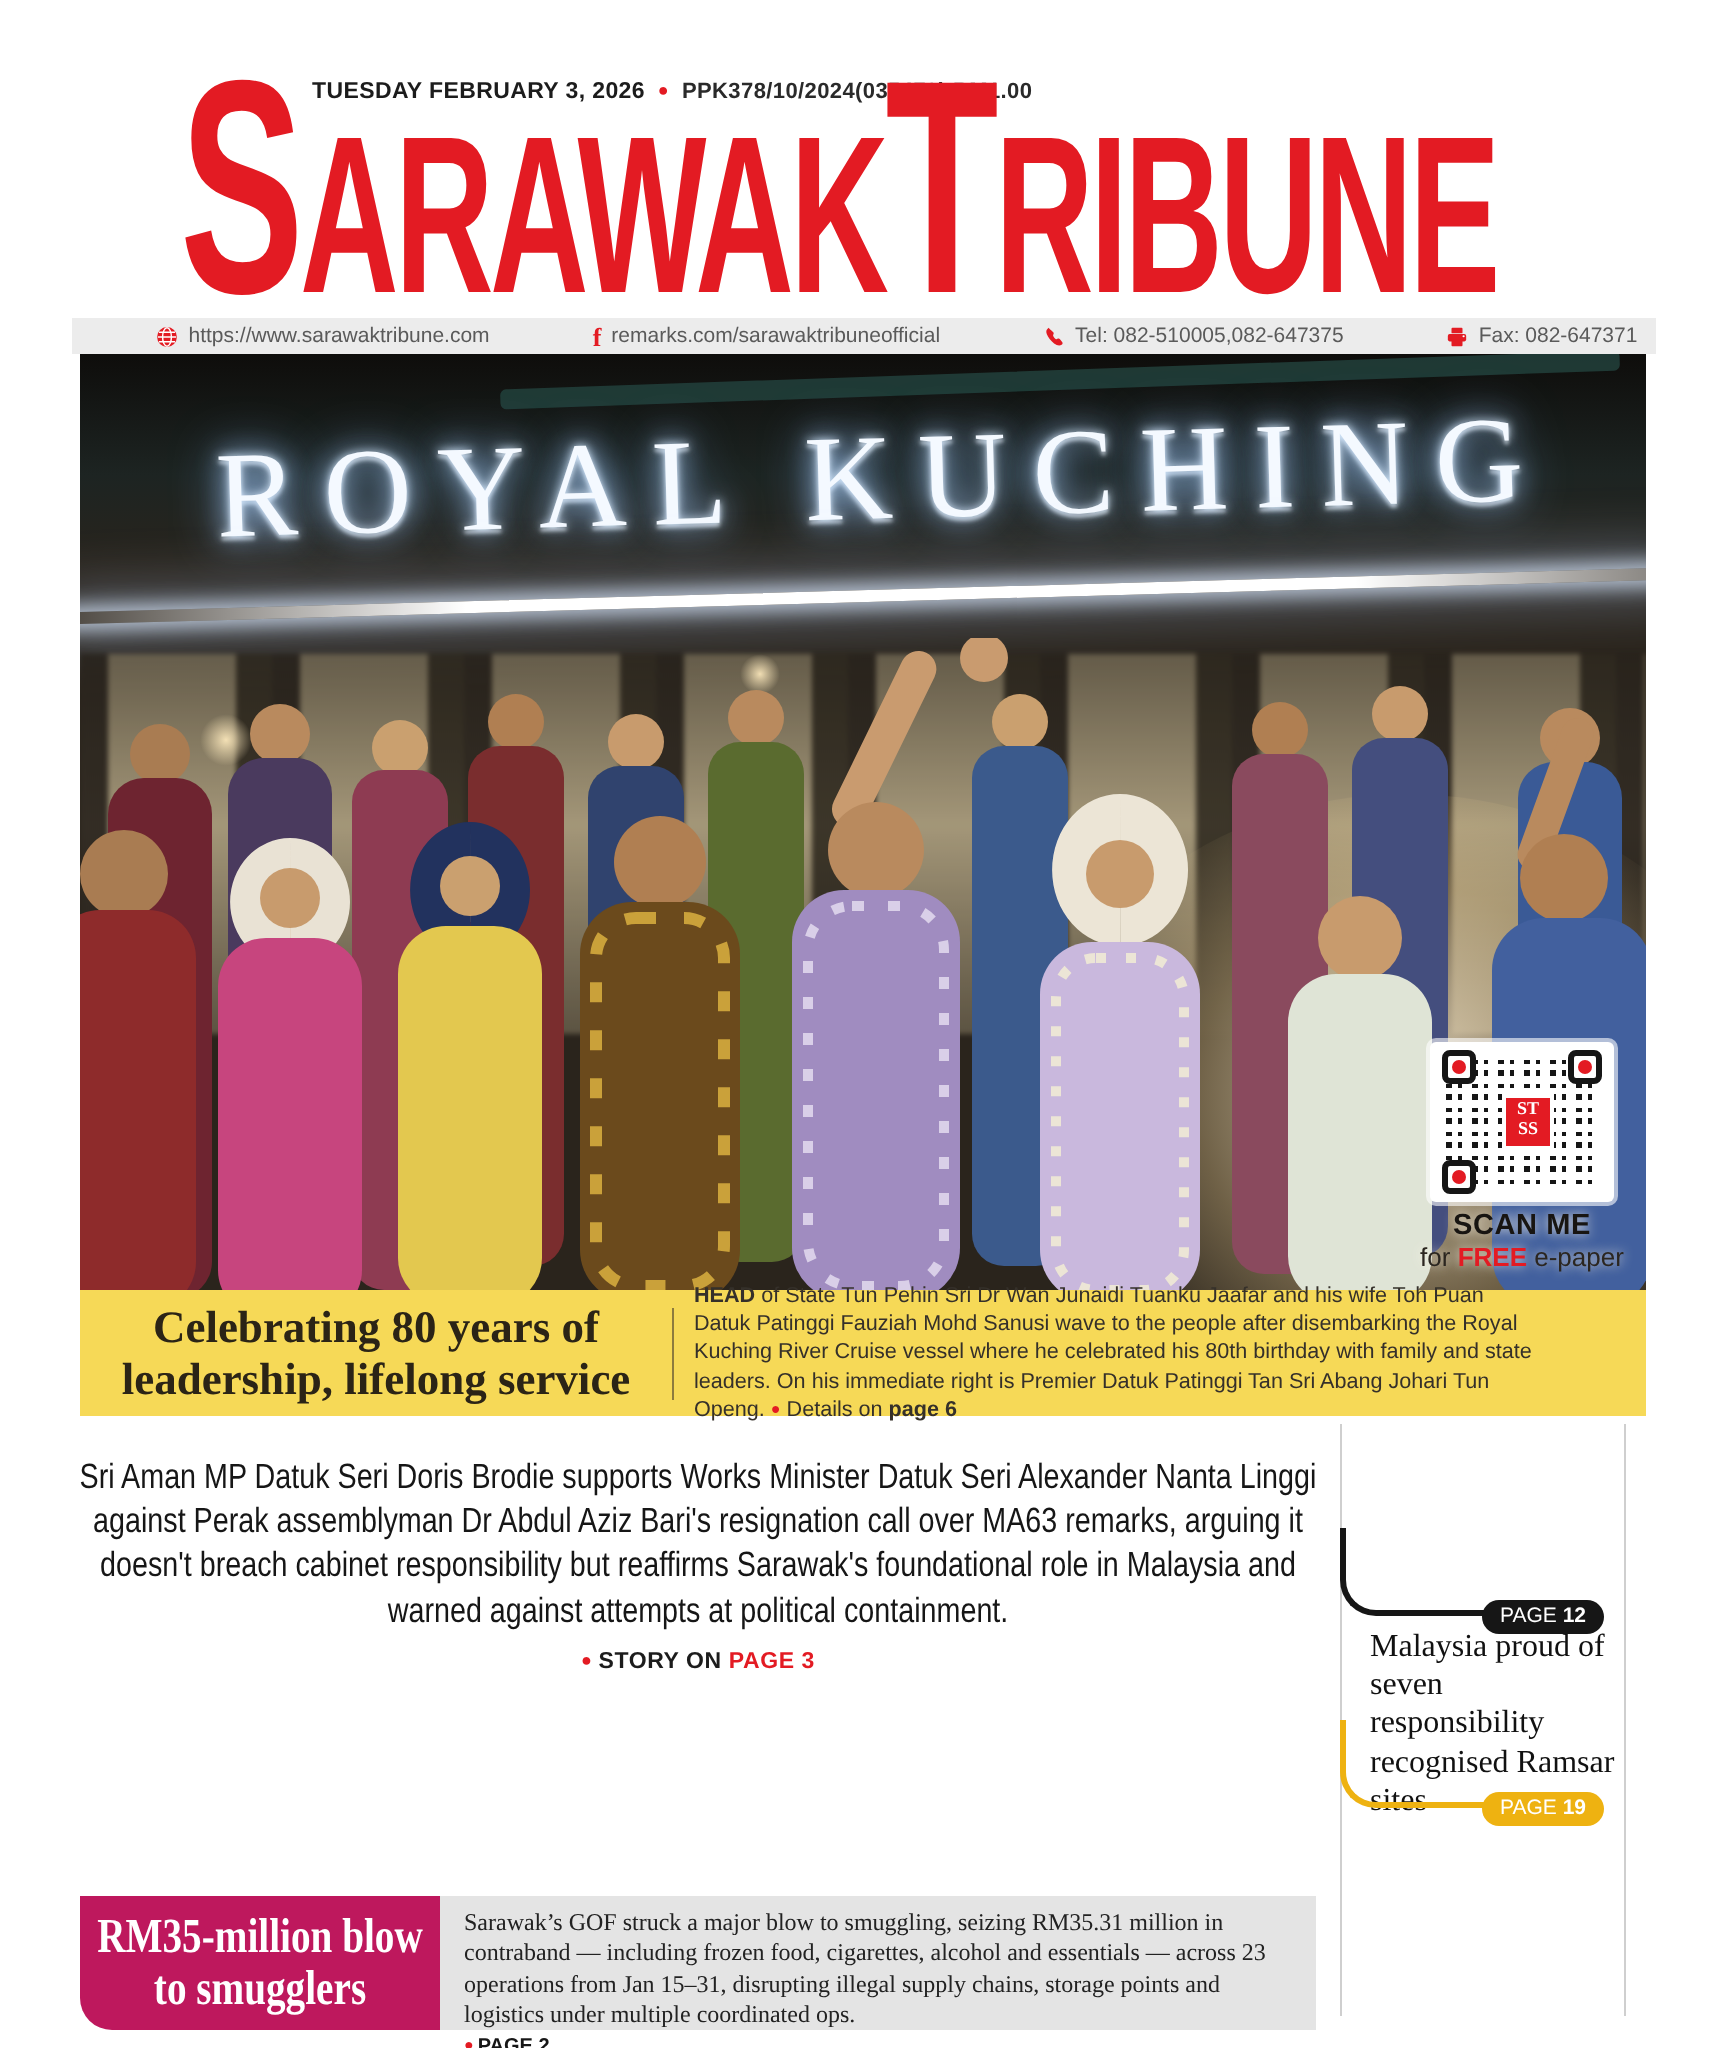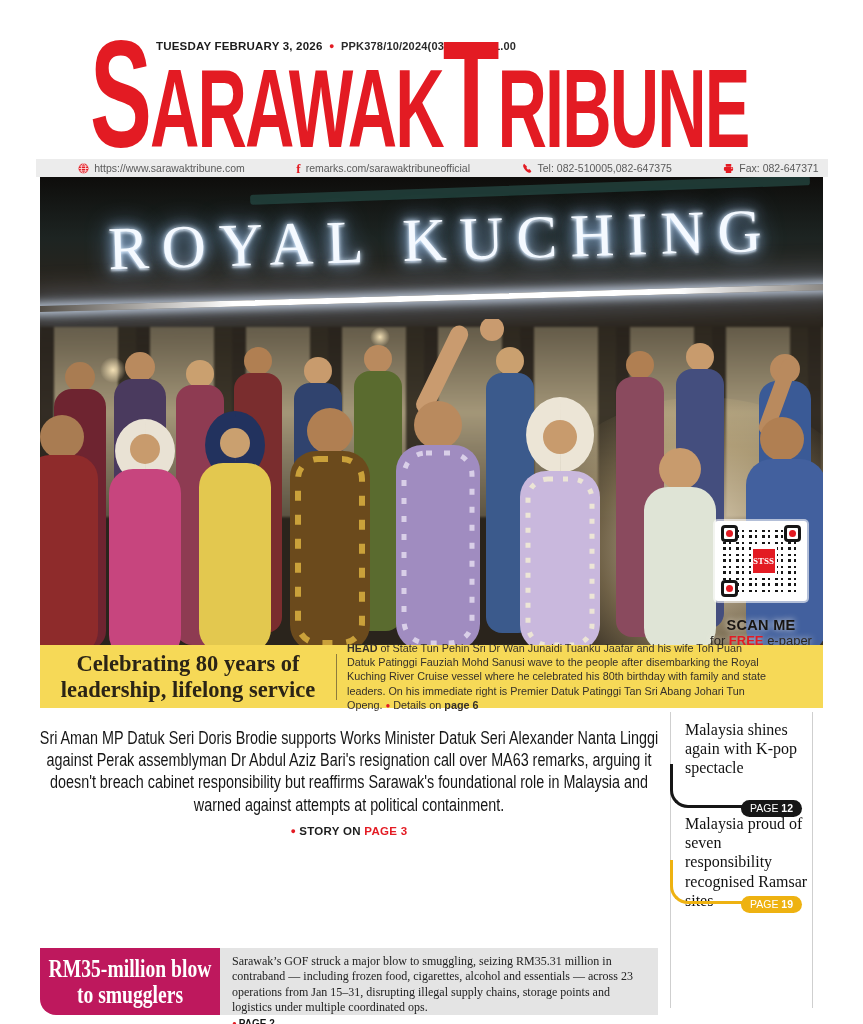--- a/index.html
+++ b/index.html
@@ -54,22 +54,22 @@
   .qrpanel{position:relative;margin:0 auto;width:92px;height:80px;background:#fff;border-radius:3px;
            box-shadow:0 0 0 2px rgba(255,255,255,.6);overflow:hidden;}
   .qrnoise{position:absolute;left:8px;top:6px;width:76px;height:68px;
            background-image:repeating-linear-gradient(0deg,#ffffff 0 3px,transparent 3px 5px,#ffffff 5px 9px,transparent 9px 12px),
                             repeating-linear-gradient(90deg,#161616 0 3px,transparent 3px 6px,#161616 6px 8px,transparent 8px 13px);}
   .finder{position:absolute;width:17px;height:17px;border:3px solid #161616;border-radius:4px;background:#fff;box-sizing:border-box;}
   .finder i{position:absolute;left:2px;top:2px;width:7px;height:7px;border-radius:50%;background:#e31b23;}
   .f1{left:6px;top:4px;} .f2{right:6px;top:4px;} .f3{left:6px;bottom:4px;}
   .qrlogo{position:absolute;left:36px;top:26px;width:22px;height:24px;background:#e31b23;border:2px solid #fff;
           color:#fff;font-family:"Liberation Serif",serif;font-size:9px;line-height:10px;font-weight:bold;
-          display:flex;flex-direction:row;align-items:center;justify-content:flex-start;}
-  .scanme{margin-top:16px;font-size:14.5px;font-weight:bold;color:#181512;letter-spacing:.3px;
+          display:flex;flex-direction:column;align-items:center;justify-content:flex-start;}
+  .scanme{margin-top:4px;font-size:14.5px;font-weight:bold;color:#181512;letter-spacing:.3px;
           text-shadow:0 0 6px rgba(255,250,235,.9);}
   .freeline{font-size:13px;color:#2b2620;text-shadow:0 0 6px rgba(255,250,235,.9);}
   .freeline .free{color:#e31b23;font-weight:bold;}
 
   
   .captionbar{position:absolute;top:645px;left:40px;width:783px;height:63px;background:#f6d957;
               display:flex;align-items:center;box-sizing:border-box;padding:12px 0;}
   .cap-headline{width:296px;flex:none;text-align:center;font-family:"Liberation Serif",serif;
                 font-size:22.5px;line-height:1.12;color:#2b2416;font-weight:bold;padding:0 14px;box-sizing:border-box;}
   .cap-divider{width:1px;height:46px;background:#8d7b3d;flex:none;}
@@ -305,21 +305,20 @@
   <div class="smug-red">
     <div class="t">RM35-million blow to smugglers</div>
   </div>
   <div class="smug-gray">
     <span>Sarawak’s GOF struck a major blow to smuggling, seizing RM35.31 million in contraband — including frozen food, cigarettes, alcohol and essentials — across 23 operations from Jan 15–31, disrupting illegal supply chains, storage points and logistics under multiple coordinated ops.</span>
     <div class="smug-page"><span class="bullet">●</span><span>PAGE 2</span></div>
   </div>
 
   <div class="sidebar">
     <div class="sb-item sb2" style="--accent: #161616;">
-      <div class="title">Malaysia shines again with K-pop spectacle</div>
       <div class="lshape"></div>
       <div class="pill"><span>PAGE </span><b>12</b></div>
     </div>
     <div class="sb-item sb3" style="--accent: #eeb211;">
       <div class="title">Malaysia proud of seven responsibility recognised Ramsar sites</div>
       <div class="lshape"></div>
       <div class="pill"><span>PAGE </span><b>19</b></div>
     </div>
   </div>
 

